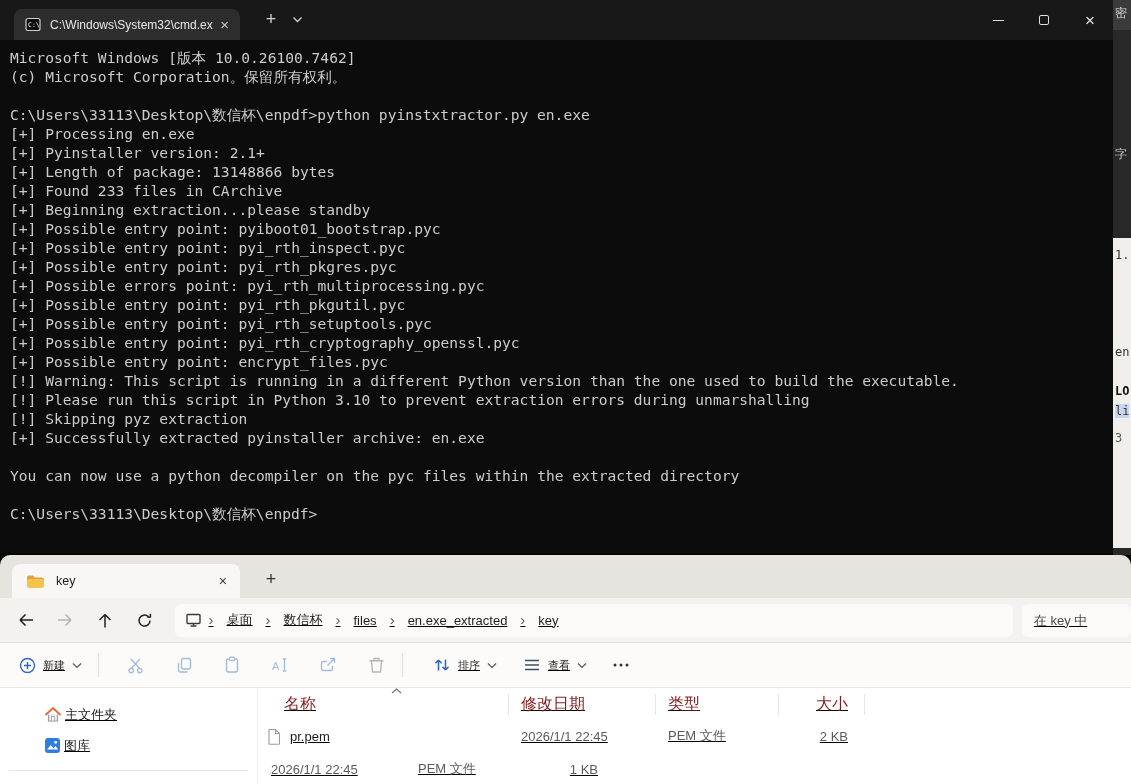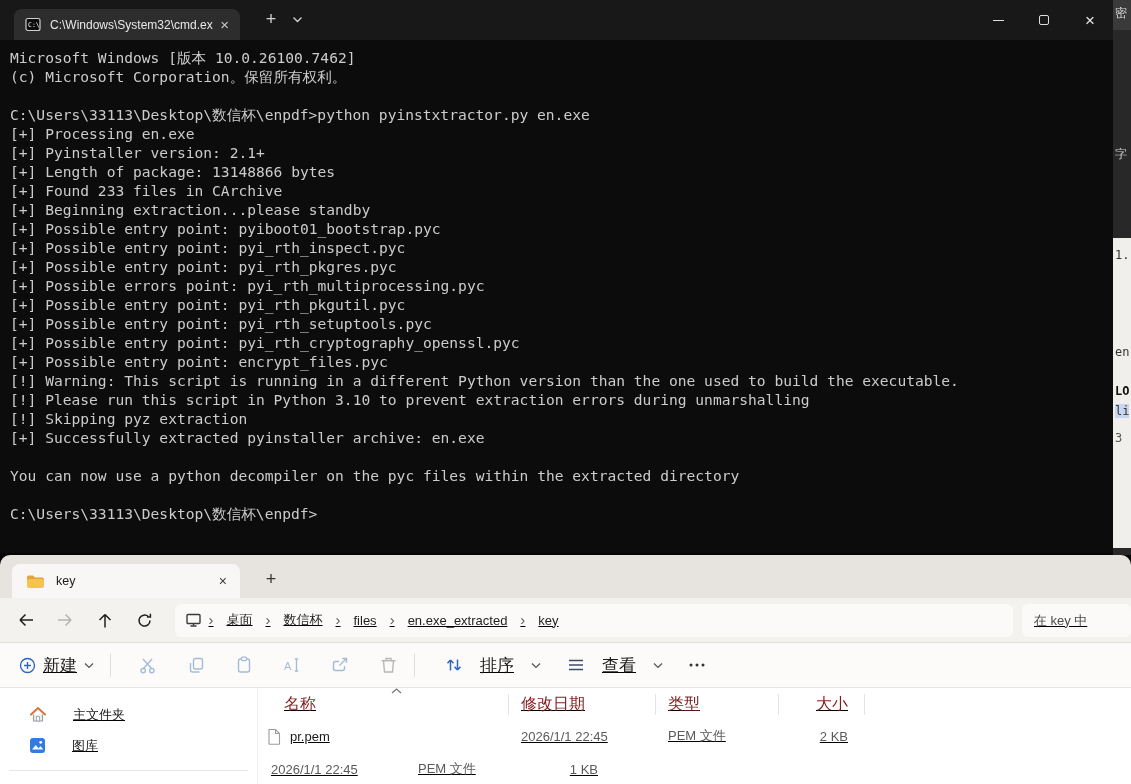--- a/index.html
+++ b/index.html
@@ -62,31 +62,31 @@
   .crumb-sep { font-size:15px; color:#5a5a5a; padding:0 7px 2px 7px; }
   .search-box { margin-left:9px; width:110px; height:33px; background:#fbfaf9; border-radius:6px;
                 display:flex; align-items:center; padding:0 12px; }
   .search-box input { border:0; outline:0; background:transparent; width:100%; font-size:13px;
                       font-family:"Liberation Sans",sans-serif; color:#3c3c3c; }
   .search-box input::placeholder { color:#4a4a4a; opacity:1; }
 
   .ex-toolbar { height:45px; background:#fcfbfa; display:flex; align-items:center;
                 border-bottom:1px solid #e9e7e3; }
   .tb-new { display:flex; align-items:center; gap:7px; margin-left:19px; }
-  .tb-new-label { font-size:17px; color:#1b1b1b; }
+  .tb-new-label { font-size:11px; color:#1b1b1b; }
   .tb-sep { width:1px; height:24px; background:#e2dfdb; margin:0 0 0 16px; }
   .tb-icon { width:20px; height:18px; display:flex; align-items:center; justify-content:center; }
   .i-cut { margin-left:27px; } .i-copy,.i-paste,.i-rename,.i-share,.i-trash { margin-left:28px; }
-  .tb-group { display:flex; align-items:center; gap:17px; }
+  .tb-group { display:flex; align-items:center; gap:7px; }
   .g-sort { margin-left:30px; } .g-view { margin-left:26px; }
   .tb-more { margin-left:24px; display:flex; align-items:center; }
 
   .ex-content { display:flex; height:139px; background:#ffffff; }
   .sidebar { width:258px; border-right:1px solid #f0eeeb; position:relative; padding-top:11px; }
-  .side-item { display:flex; align-items:center; gap:26px; height:31px; padding-left:29px; }
+  .side-item { display:flex; align-items:center; gap:3px; height:31px; padding-left:44px; }
   .side-label { font-size:13px; color:#1b1b1b; }
   .side-divider { position:absolute; left:9px; right:9px; top:82px; height:1px; background:#e8e6e2; }
 
   .files { flex:1; position:relative; padding-top:3px; }
   .fheader { display:flex; align-items:center; height:26px; position:relative; }
   .hcell { font-size:16px; color:#7f1d1d; }
   .col-name { width:250px; padding-left:26px; }
   .col-date { width:147px; padding-left:13px; }
   .col-type { width:123px; padding-left:13px; }
   .col-size { width:86px; text-align:right; padding-right:16px; }

